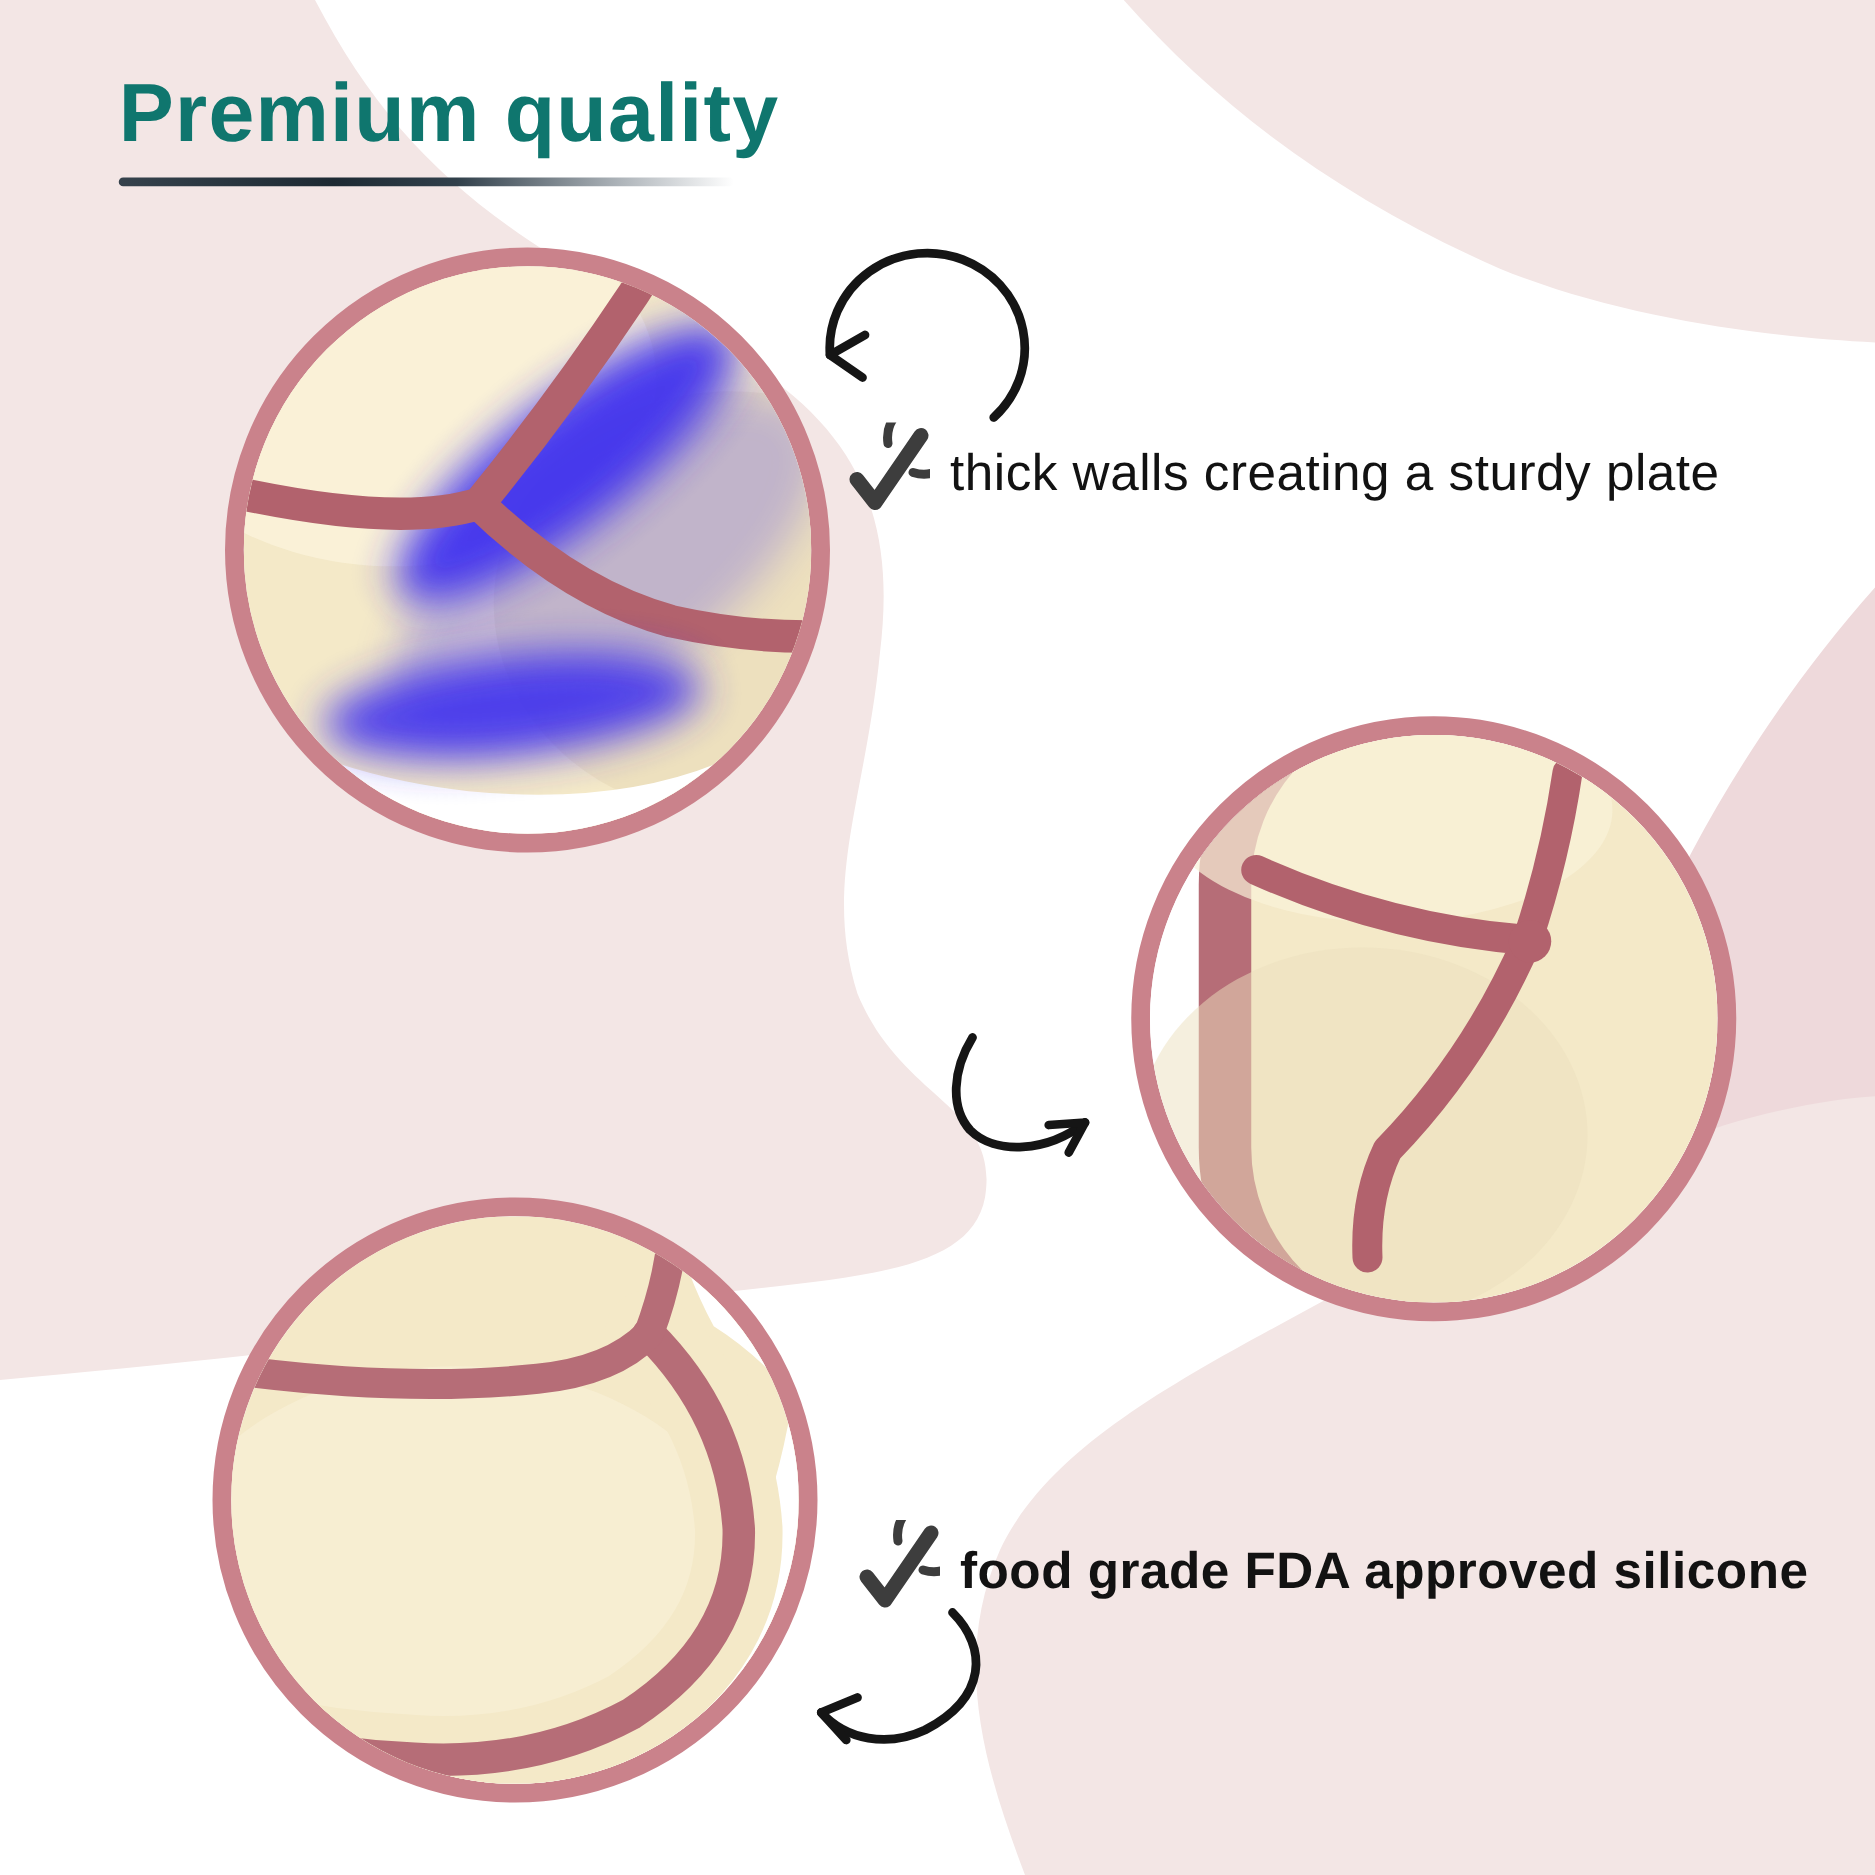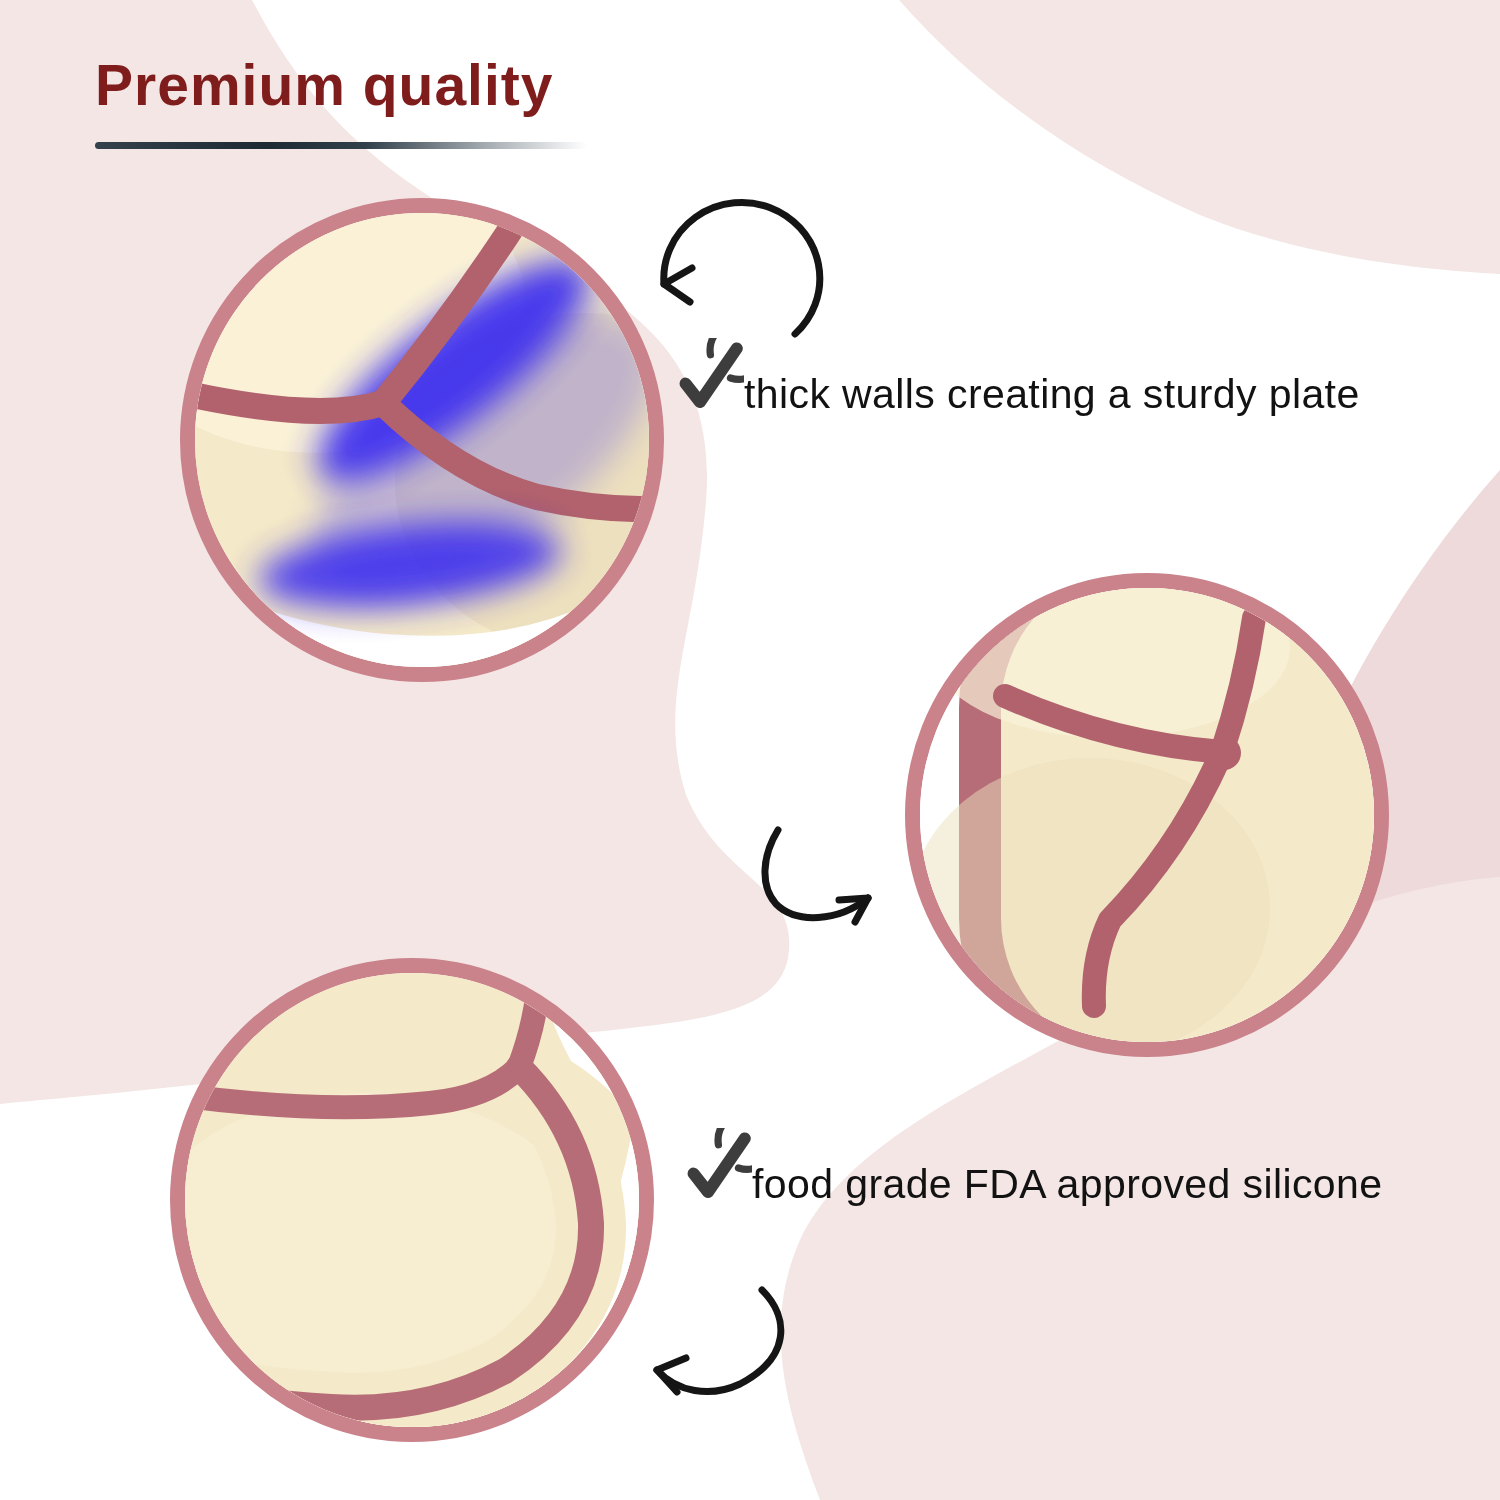--- a/index.html
+++ b/index.html
@@ -9,40 +9,40 @@
     --icon-dark:#3d3d3d; --text:#121212; --underline-dark:#1d2a33;
   }
   html,body{margin:0;padding:0;background:#fff;}
   .canvas{
     position:relative; width:1500px; height:1500px; background:#ffffff;
     overflow:hidden; font-family:"Liberation Sans", sans-serif;
   }
   .bg-blobs{position:absolute; left:0; top:0; width:1500px; height:1500px;}
   .page-title{
     position:absolute; left:95px; top:52px; margin:0;
-    font-size:57px; font-weight:700; letter-spacing:1px; color:#7f1d1d;
+    font-size:66px; font-weight:700; letter-spacing:1px; color:#0f766e;
   }
   .title-underline{
     position:absolute; left:95px; top:142px; width:492px; height:7px; border-radius:4px;
     background:linear-gradient(90deg,#35424c 0%, var(--underline-dark) 35%, #31404b 55%, rgba(60,75,88,0.45) 80%, rgba(60,75,88,0) 100%);
   }
   .photo-circle{
     position:absolute; width:454px; height:454px; border-radius:50%;
     border:15px solid var(--mauve-ring); overflow:hidden; background:#fff;
   }
   .photo-circle svg{display:block; width:454px; height:454px;}
   .circle-1{left:180px; top:198px;}
   .circle-2{left:905px; top:573px;}
   .circle-3{left:170px; top:958px;}
-  .feature-row{position:absolute; display:flex; align-items:flex-end; }
+  .feature-row{position:absolute; display:flex; align-items:center; gap:16px;}
   .feature-row .check-icon{width:80px; height:80px; flex:0 0 auto;}
   .feature-label{font-size:41px; color:var(--text); letter-spacing:0.4px; white-space:nowrap;}
   .row-1{left:664px; top:338px;}
   .row-2{left:228px; top:732px;}
-  .row-3{left:672px; top:1128px;}
+  .row-3{left:672px; top:1216px;font-weight:bold;}
   .arrow-svg{position:absolute; overflow:visible;}
   .arrow-1{left:630px; top:218px; width:172px; height:122px;}
   .arrow-2{left:752px; top:826px; width:126px; height:100px;}
   .arrow-3{left:622px; top:1288px; width:172px; height:122px;}
   .stroke-arrow{fill:none; stroke:#151515; stroke-width:7; stroke-linecap:round; stroke-linejoin:round;}
   .stroke-check{fill:none; stroke:var(--icon-dark); stroke-linecap:round; stroke-linejoin:round;}
   .stroke-wall{fill:none; stroke:var(--mauve-wall); stroke-linecap:round; stroke-linejoin:round;}
   .stroke-rim{fill:none; stroke:var(--mauve-rim); stroke-linecap:round; stroke-linejoin:round;}
   .fill-cream{fill:var(--cream);}
   .fill-white{fill:#ffffff;}

